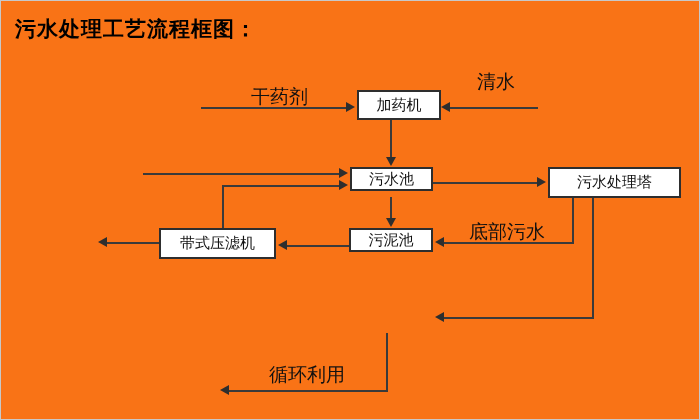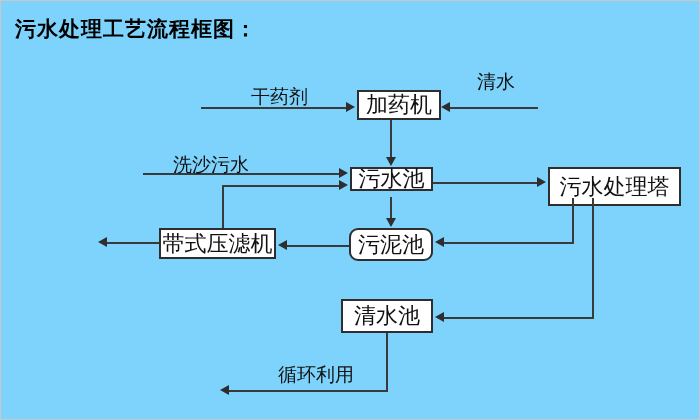--- a/index.html
+++ b/index.html
@@ -1,48 +1,48 @@
 <!DOCTYPE html>
 <html><head>
 <meta charset="utf-8">
 <style>
   html,body { margin:0; padding:0; background:#fff; }
   #canvas {
     position:relative; width:700px; height:420px;
-    background:#7dd3fc; border:1px solid #c8c8c8; box-sizing:border-box;
+    background:#f97316; border:1px solid #c8c8c8; box-sizing:border-box;
     font-family:"Liberation Serif", serif; color:#111;
     overflow:hidden;
   }
   #title {
     position:absolute; left:14px; top:14px;
     font-size:21px; font-weight:bold; letter-spacing:1px; color:#000;
     white-space:nowrap;
   }
   .box {
     position:absolute; box-sizing:border-box;
     border:2px solid #2e2e2e; background:#ffffff;
     display:flex; align-items:center; justify-content:center;
-    font-size:22px; color:#111; white-space:nowrap;
+    font-size:15px; color:#111; white-space:nowrap;
   }
   .lbl {
     position:absolute; font-size:19px; color:#111; white-space:nowrap;
   }
   .hl { position:absolute; height:2px; background:#3a3a3a; }
   .vl { position:absolute; width:2px; background:#3a3a3a; }
   .ar { position:absolute; width:0; height:0; }
   .ar-right { border-top:5px solid transparent; border-bottom:5px solid transparent; border-left:9px solid #2e2e2e; }
   .ar-left  { border-top:5px solid transparent; border-bottom:5px solid transparent; border-right:9px solid #2e2e2e; }
   .ar-down  { border-left:5px solid transparent; border-right:5px solid transparent; border-top:9px solid #2e2e2e; }
 
   
   #box-dosing  { left:356px; top:89px;  width:84px;  height:30px; }
   #box-sewage  { left:349px; top:166px; width:83px;  height:24px; }
-  #box-tower   { left:547px; top:166px; width:133px; height:39px; }
+  #box-tower   { left:547px; top:166px; width:133px; height:31px; }
   #box-press   { left:158px; top:227px; width:117px; height:31px; }
-  #box-sludge  { left:348px; top:227px; width:84px;  height:33px;border-radius:9px; }
+  #box-sludge  { left:348px; top:227px; width:84px;  height:24px; }
   #box-clean   { left:340px; top:298px; width:92px;  height:34px; }
 
   
   #l-dry       { left:200px; top:106px; width:147px; }
   #a-dry       { left:345px; top:101px; }
   #t-dry       { left:250px; top:83px; }
   
   #l-cw        { left:446px; top:106px; width:91px; }
   #a-cw        { left:440px; top:101px; }
   #t-cw        { left:476px; top:68px; }
@@ -79,64 +79,63 @@
   #a-mud       { left:97px;  top:236px; }
   #t-mud       { left:16px;  top:221px; }
   
   #l-tc-v      { left:591px; top:197px; height:121px; }
   #l-tc-h      { left:443px; top:316px; width:150px; }
   #a-tc        { left:434px; top:311px; }
   
   #l-rec-v     { left:385px; top:332px; height:59px; }
   #l-rec-h     { left:228px; top:389px; width:159px; }
   #a-rec       { left:219px; top:384px; }
-  #t-rec       { left:277px; top:361px; }
+  #t-rec       { left:268px; top:361px; }
 </style>
 </head>
 <body>
 
 <div id="canvas">
 
   <div id="title">污水处理工艺流程框图：</div>
 
   <div class="box" id="box-dosing">加药机</div>
   <div class="box" id="box-sewage">污水池</div>
   <div class="box" id="box-tower">污水处理塔</div>
   <div class="box" id="box-press">带式压滤机</div>
   <div class="box" id="box-sludge">污泥池</div>
-  <div class="box" id="box-clean">清水池</div>
 
   <div class="hl" id="l-dry"></div>
   <div class="ar ar-right" id="a-dry"></div>
   <span class="lbl" id="t-dry">干药剂</span>
 
   <div class="hl" id="l-cw"></div>
   <div class="ar ar-left" id="a-cw"></div>
   <span class="lbl" id="t-cw">清水</span>
 
   <div class="vl" id="l-ds"></div>
   <div class="ar ar-down" id="a-ds"></div>
 
   <div class="hl" id="l-sand"></div>
   <div class="ar ar-right" id="a-sand"></div>
-  <span class="lbl" id="t-sand">洗沙污水</span>
 
   <div class="vl" id="l-filt-v"></div>
   <div class="hl" id="l-filt-h"></div>
   <div class="ar ar-right" id="a-filt"></div>
 
   <div class="hl" id="l-pump"></div>
   <div class="ar ar-right" id="a-pump"></div>
 
   <div class="vl" id="l-ss"></div>
   <div class="ar ar-down" id="a-ss"></div>
 
   <div class="vl" id="l-bot-v"></div>
   <div class="hl" id="l-bot-h"></div>
   <div class="ar ar-left" id="a-bot"></div>
+  <span class="lbl" id="t-bot">底部污水</span>
 
   <div class="hl" id="l-sp"></div>
   <div class="ar ar-left" id="a-sp"></div>
 
   <div class="hl" id="l-mud"></div>
   <div class="ar ar-left" id="a-mud"></div>
 
   <div class="vl" id="l-tc-v"></div>
   <div class="hl" id="l-tc-h"></div>
   <div class="ar ar-left" id="a-tc"></div>

